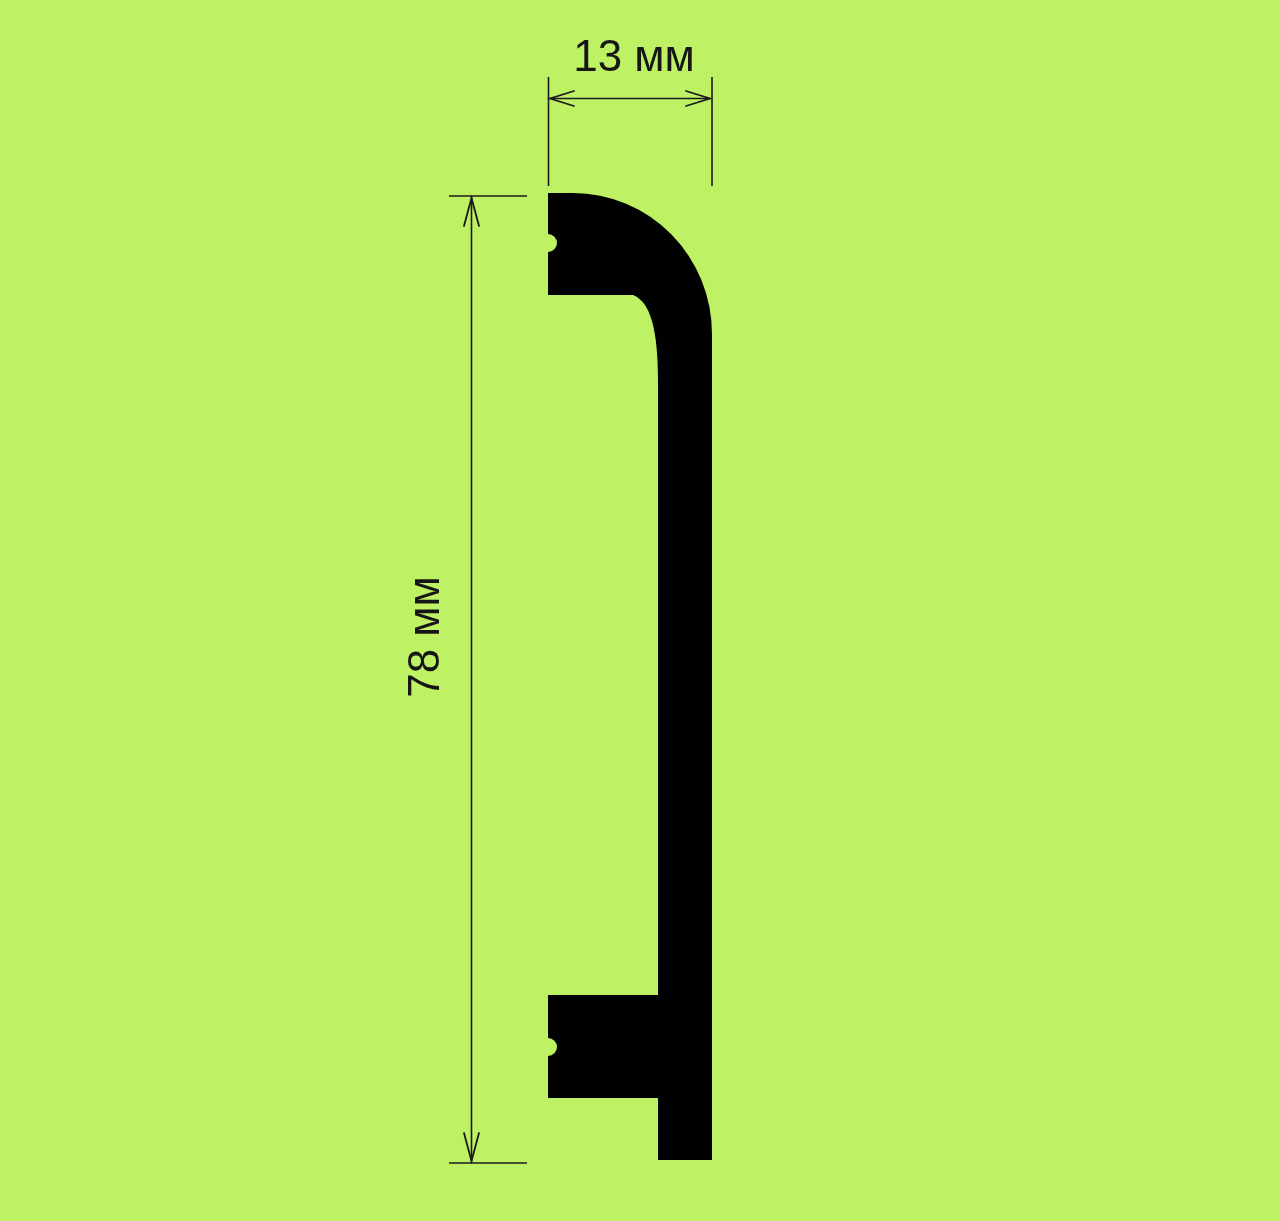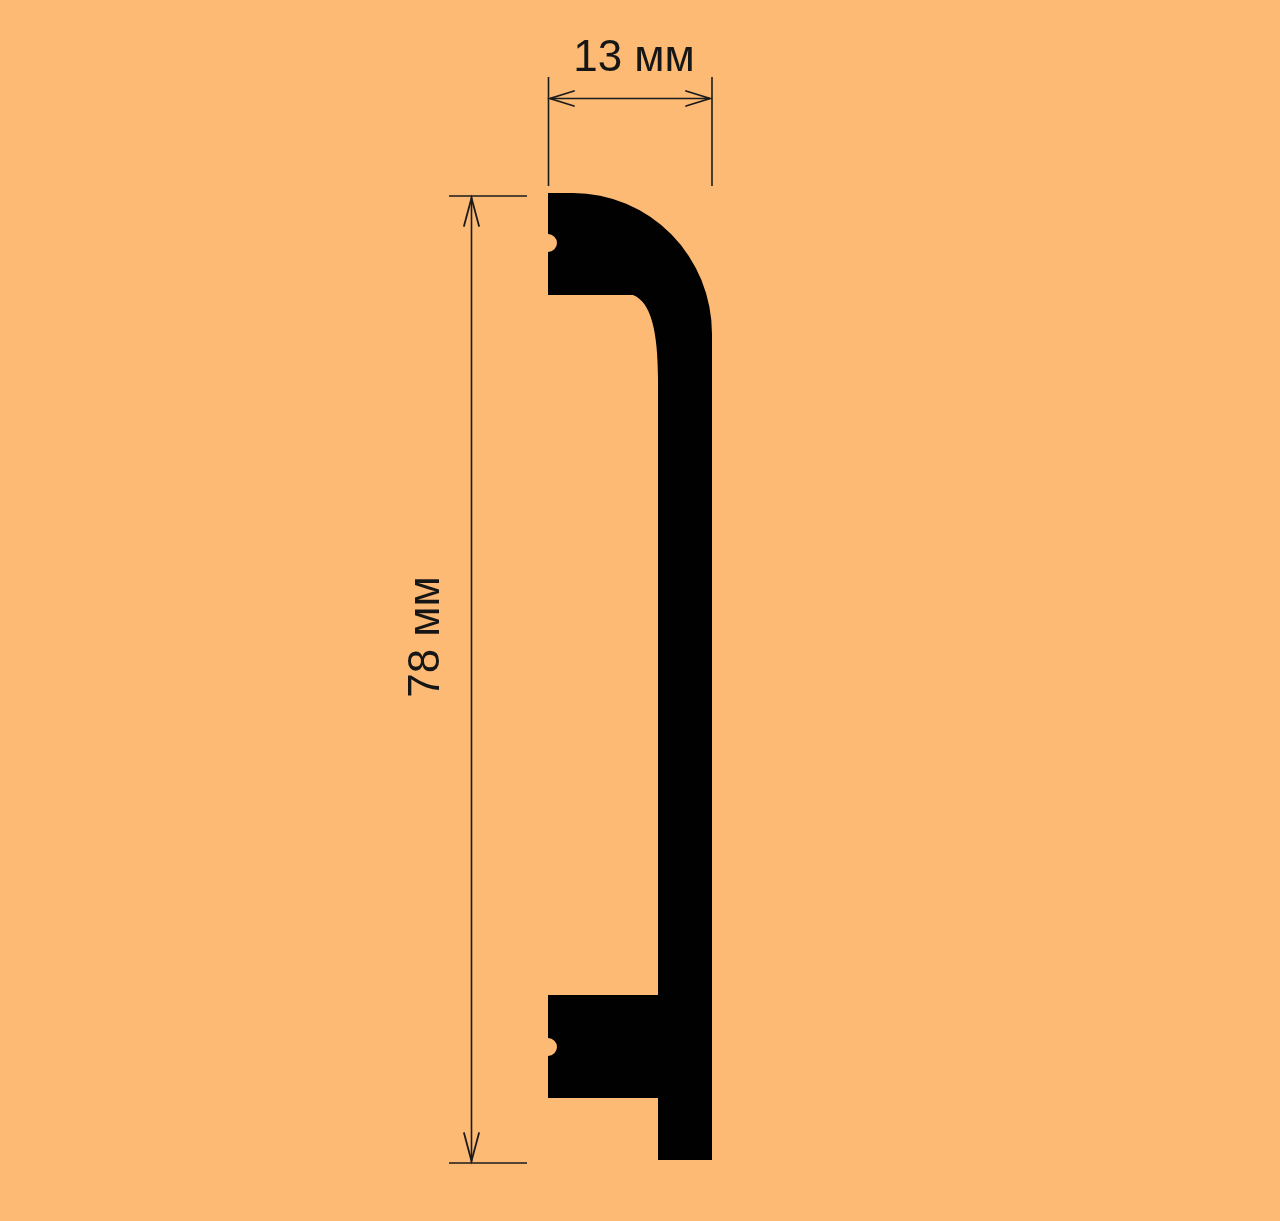--- a/index.html
+++ b/index.html
@@ -4,21 +4,21 @@
 <style>
   html, body {
     margin: 0;
     padding: 0;
     background: #ffffff;
   }
   .canvas {
     position: relative;
     width: 1280px;
     height: 1221px;
-    background: #fdba74;
+    background: #bef264;
     overflow: hidden;
   }
   svg { display: block; }
   .dim-line {
     stroke: #1b1b1b;
     stroke-width: 1.6;
     fill: none;
   }
   .arrow {
     stroke: #1b1b1b;

